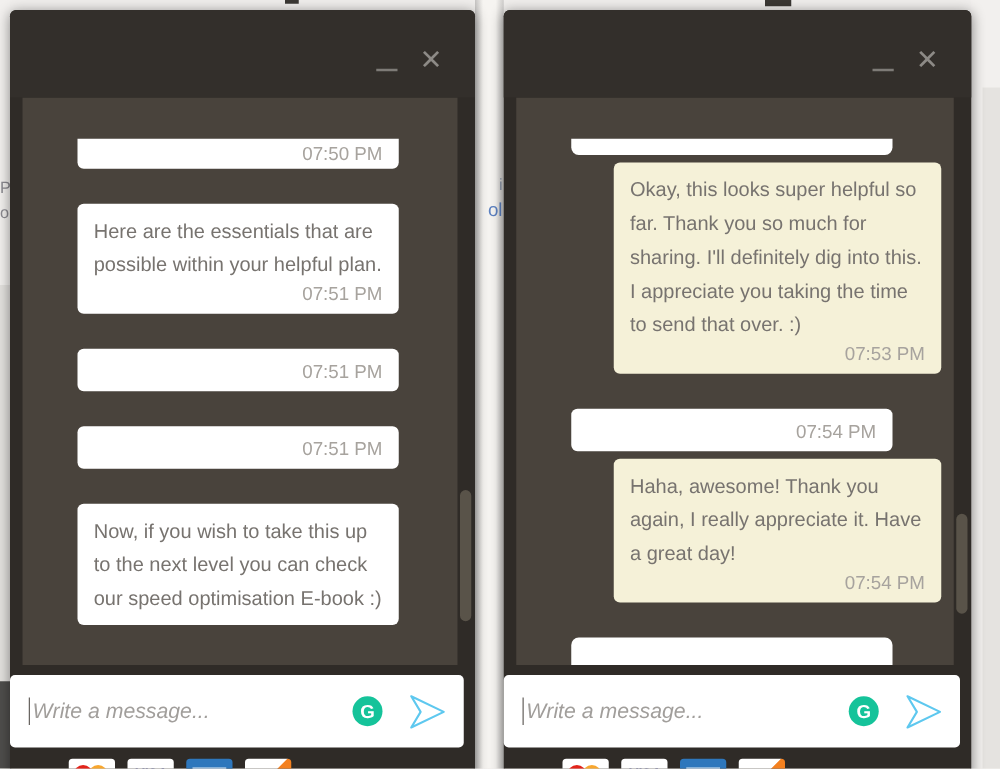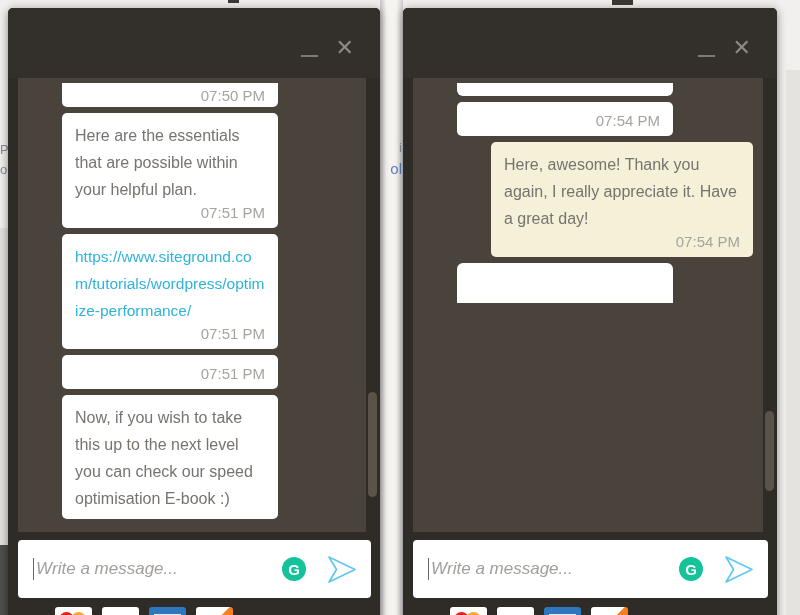--- a/index.html
+++ b/index.html
@@ -34,33 +34,33 @@
   .min-btn { position:absolute; right:62px; top:47px; width:17px; height:2px; background:#7e7b77; cursor:pointer; }
   .close-btn { position:absolute; right:26px; top:29px; font-size:22px; line-height:22px;
     color:#8d8a86; font-weight:400; cursor:pointer; }
 
   .chatrow { display:flex; height:454px; }
   .messages { flex:1; margin-left:10px; background:#49433c; overflow:hidden; padding-top:5px; }
   .scrollstrip { position:relative; width:14px; }
   .thumb { position:absolute; left:2px; width:9px; background:#595349; border-radius:5px; }
 
   .bubble { border-radius:5px; margin-bottom:6px; padding:9px 13px 7px; }
-  .bubble.operator { width:216px; margin-left:44px; background:#ffffff; }
+  .bubble.operator { width:257px; margin-left:44px; background:#ffffff;margin-top:28px; }
   .bubble.visitor  { width:262px; margin-left:auto; margin-right:10px; background:#f5f1d8; }
   .btext { font-size:16px; line-height:27px; color:#77736f; word-wrap:break-word; }
   .btext.link { color:#2eb3da; font-size:15.5px; word-break:break-all; cursor:pointer; }
   .btime { font-size:15px; color:#a7a39e; text-align:right; margin-top:1px; }
 
   .bubble.cut-top { height:24px; padding:0 13px 3px; border-radius:0 0 5px 5px;
     display:flex; align-items:flex-end; justify-content:flex-end; }
   .bubble.cut-top .btime { margin-top:0; }
   .bubble.cut-sliver-bottom { height:13px; padding:0; border-radius:0 0 6px 6px; }
   .bubble.cut-sliver-top { height:40px; padding:0; border-radius:6px 6px 0 0; }
 
-  .inputarea { padding:8px 9px 0 10px; }
+  .inputarea { padding:8px 9px 0 0; }
   .inputbox { height:58px; background:#ffffff; border-radius:4px; display:flex; align-items:center;
     padding:0 13px 0 15px; cursor:text; }
   .caret { width:1px; height:22px; background:#6a6662; margin-right:2px; }
   .placeholder { font-size:17px; font-style:italic; color:#a19e9b; flex:1; }
   .gicon { width:24px; height:24px; border-radius:50%; background:#15c39a; color:#fff;
     font-size:15px; font-weight:bold; display:flex; align-items:center; justify-content:center;
     margin-right:21px; cursor:pointer; }
   .send { cursor:pointer; }
 
   .payrow { display:flex; gap:10px; margin:9px 0 0 47px; }
@@ -103,21 +103,20 @@
     <div class="chatrow">
       <div class="messages">
           <div class="bubble operator cut-top">
             <div class="btime">07:50 PM</div>
           </div>
           <div class="bubble operator">
             <div class="btext">Here are the essentials that are possible within your helpful plan.</div>
             <div class="btime">07:51 PM</div>
           </div>
           <div class="bubble operator">
-            <div class="btext link">https://www.siteground.com/tutorials/wordpress/optimize-performance/</div>
             <div class="btime">07:51 PM</div>
           </div>
           <div class="bubble operator">
             <div class="btime">07:51 PM</div>
           </div>
           <div class="bubble operator cut-bottom">
             <div class="btext">Now, if you wish to take this up to the next level you can check our speed optimisation E-book :)</div>
           </div>
         </div>
       <div class="scrollstrip">
@@ -145,25 +144,29 @@
   </div>
 
   <div class="window" id="win1">
     <div class="header">
       <span class="min-btn"></span>
       <span class="close-btn">✕</span>
     </div>
     <div class="chatrow">
       <div class="messages">
           <div class="bubble operator cut-sliver-bottom"></div>
+          <div class="bubble visitor">
+            <div class="btext">Okay, this looks super helpful so far. Thank you so much for sharing. I'll definitely dig into this. I appreciate you taking the time to send that over. :)</div>
+            <div class="btime">07:53 PM</div>
+          </div>
           <div class="bubble operator">
             <div class="btime">07:54 PM</div>
           </div>
           <div class="bubble visitor">
-            <div class="btext">Here, awesome! Thank you again, I really appreciate it. Have a great day!</div>
+            <div class="btext">Haha, awesome! Thank you again, I really appreciate it. Have a great day!</div>
             <div class="btime">07:54 PM</div>
           </div>
           <div class="bubble operator cut-sliver-top"></div>
         </div>
       <div class="scrollstrip">
         <div class="thumb" style="top: 333px; height: 80px;"></div>
       </div>
     </div>
     <div class="inputarea">
       <div class="inputbox">

